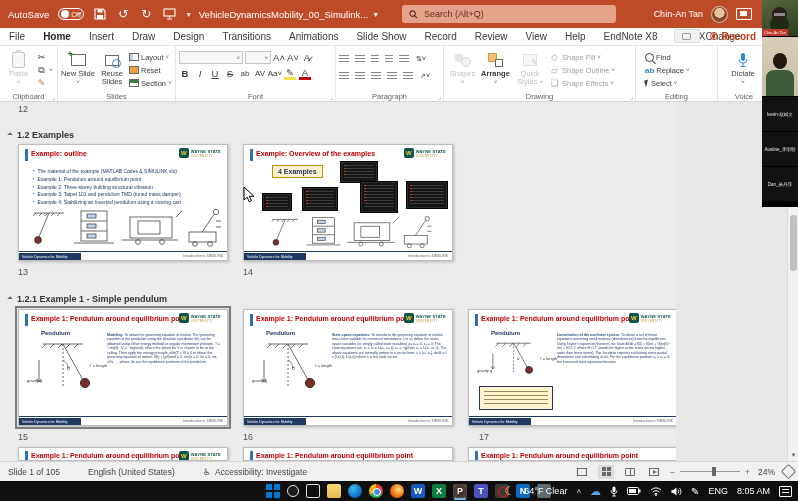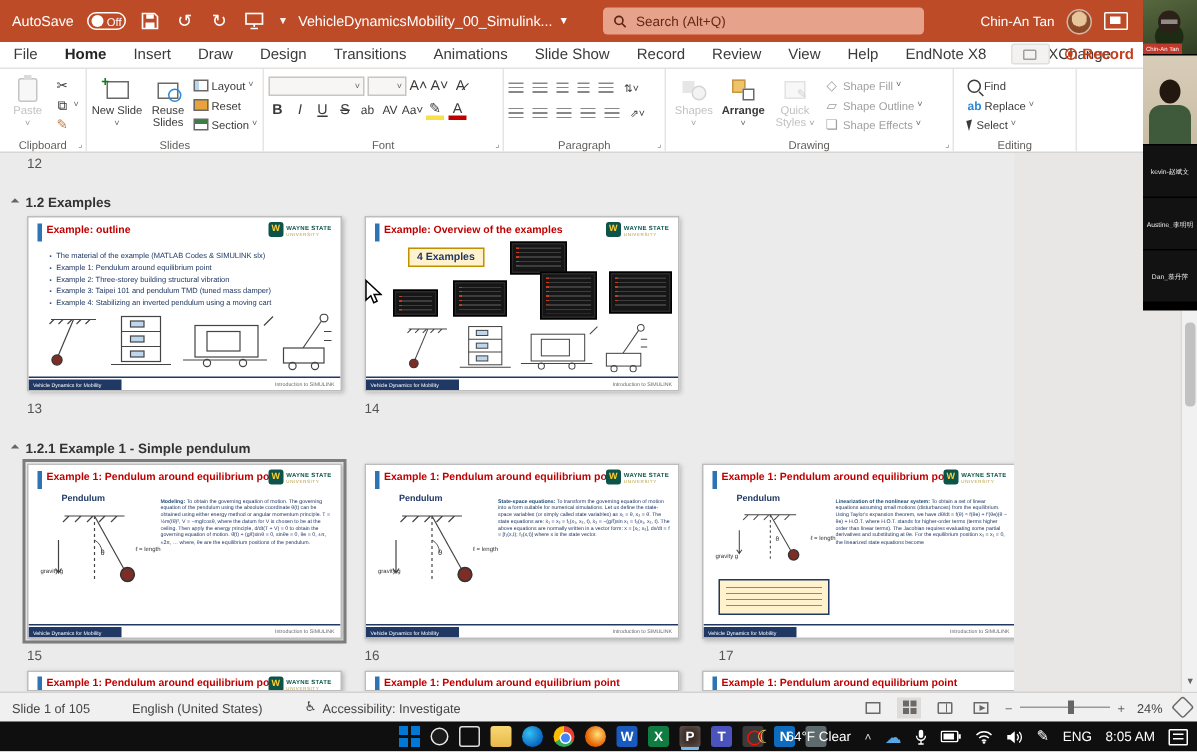--- a/index.html
+++ b/index.html
@@ -421,20 +421,32 @@
           </div>
         <div class="srow">
             <span class="sel-ic"></span>
             <span>Select</span>
             <span class="dda">˅</span>
           </div>
       </div>
       <span class="glabel">Editing</span>
     </div>
 
+    <div class="rgroup" style="width:52px; border-right:none">
+      <div class="bigbtn" style="width:44px">
+        <span class="bicon">
+          <svg class="mic-svg" width="12" height="16" viewBox="0 0 12 16">
+              <rect x="4" y="1" width="4" height="8" rx="2" fill="#2B88D8"></rect>
+              <path d="M2 7a4 4 0 008 0M6 11v3M3.5 14.5h5" fill="none" stroke="#2B88D8" stroke-width="1.1"></path>
+            </svg>
+        </span>
+        <span class="blabel"><span>Dictate</span><br><span class="dda">˅</span></span>
+      </div>
+      <span class="glabel">Voice</span>
+    </div>
   </div>
 
   <div class="sorter">
     <span class="snum" style="left:18px; top:2px">12</span>
 
     <div class="sechead" style="left:8px; top:28px">
       <span class="tri"></span>
       <span>1.2 Examples</span>
     </div>
 

